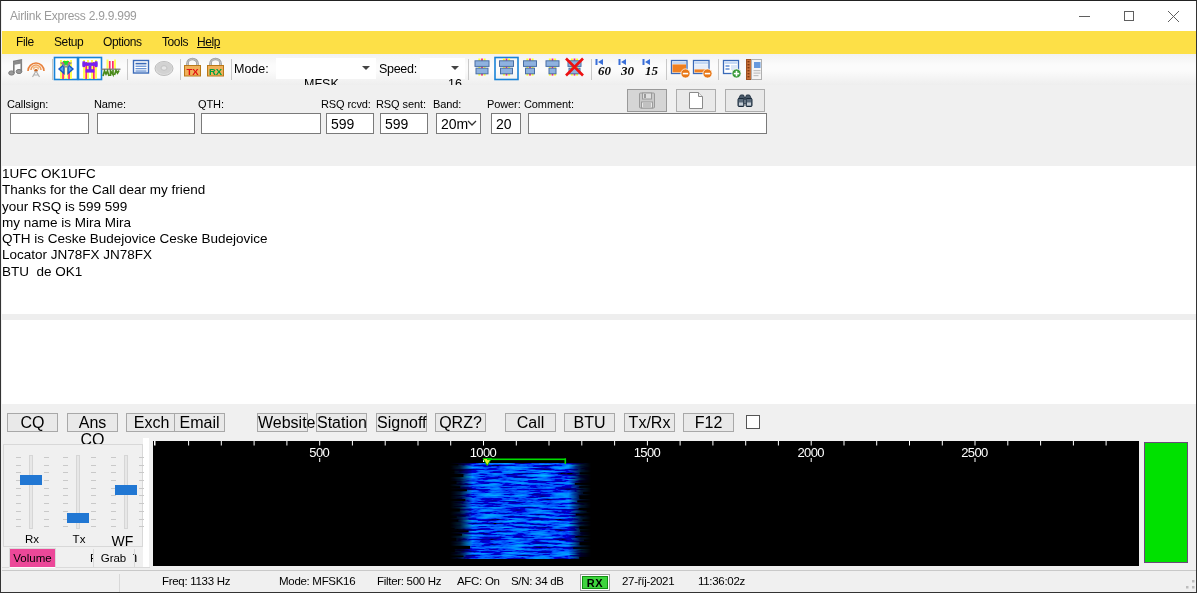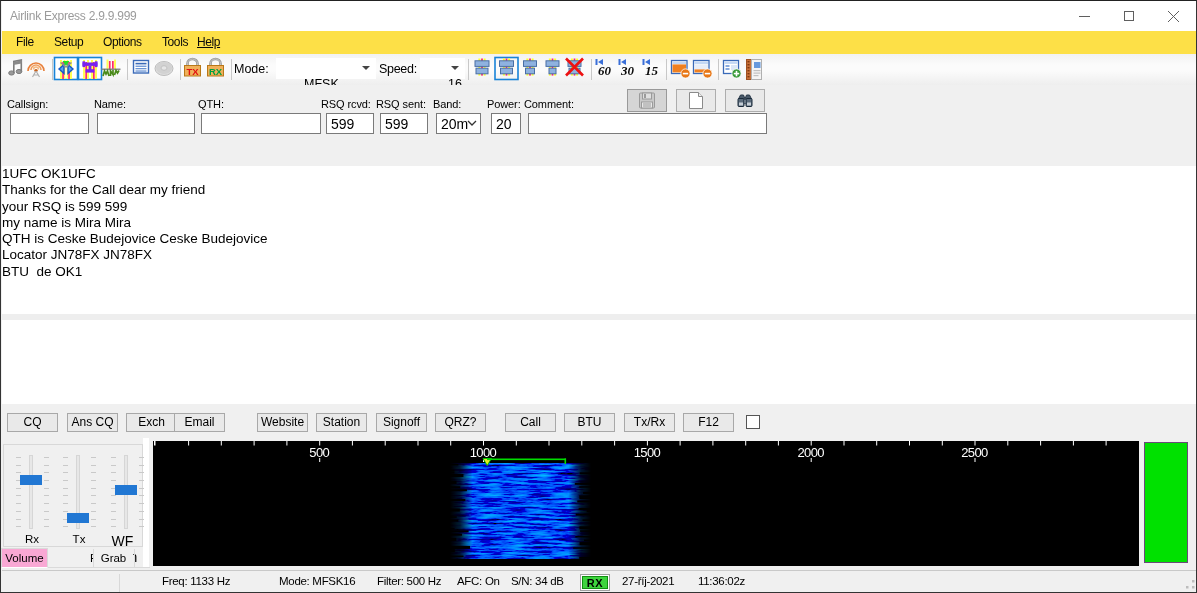--- a/index.html
+++ b/index.html
@@ -29,21 +29,21 @@
 #formrow { left:1px; top:84px; width:1195px; height:57px; background:#f0f0f0; }
 .flabel { position:absolute; top:13px; font-size:11px; letter-spacing:-0.1px; color:#000; }
 .finput { position:absolute; top:28px; height:21px; background:#fff; border:1px solid #7a7a7a; font-size:14px; color:#000; padding:2px 0 8px 4px; }
 .fbtn { position:absolute; top:4px; width:40px; height:23px; border:1px solid #adadad; background:#e9e9e9; }
 
 #rxarea { left:1px; top:141px; width:1195px; height:172px; background:#fff; font-size:13.5px; color:#000; line-height:16.3px; padding:0; white-space:pre;margin-top:24px; }
 #split { left:1px; top:313px; width:1195px; height:6px; background:#eeeeee; }
 #txarea { left:1px; top:319px; width:1195px; height:84px; background:#fff; }
 
 #macrobar { left:1px; top:403px; width:1195px; height:34px; background:#f0f0f0; }
-.mbtn { position:absolute; top:9px; width:51px; height:19px; border:1px solid #a8a8a8; background:#e9e9e9; font-size:12px; color:#000; text-align:center; line-height:17px; }
+.mbtn { position:absolute; top:9px; width:51px; height:19px; border:1px solid #a8a8a8; background:#e9e9e9; font-size:16px; color:#000; text-align:center; line-height:17px; }
 #mcheck { position:absolute; left:744px; top:11px; width:14px; height:14px; border:1px solid #555; background:#fff; }
 
 #sliderpanel { left:2px; top:443px; width:140px; height:103px; border:1px solid #d8d8d8; background:#f0f0f0; }
 .strack { position:absolute; top:10px; width:4px; height:74px; background:#e7e7e7; border:1px solid #d6d6d6; }
 .sthumb { position:absolute; width:22px; height:10px; background:#2177d3; }
 .sticks { position:absolute; top:12px; width:5px; height:70px;
   background:repeating-linear-gradient(180deg,#c9c9c9 0 1px,transparent 1px 7.7px); }
 .slabel { position:absolute; top:88px; font-size:11.5px; color:#000; text-align:center; }
 .tab { position:absolute; top:547px; height:20px; background:#f0f0f0; border:1px solid #dadada; font-size:11.5px; color:#000; text-align:center; line-height:18px; }
 #tabline { left:1px; top:566px; width:148px; height:1px; background:#dadada; }
@@ -375,21 +375,21 @@
   <div class="strack" style="left:72px;"></div>
   <div class="sthumb" style="left:63px;top:68px;"></div>
   <div class="sticks" style="left:107px;"></div>
   <div class="sticks" style="left:135px;"></div>
   <div class="strack" style="left:120px;"></div>
   <div class="sthumb" style="left:111px;top:40px;"></div>
   <div class="slabel" style="left:17px;width:22px;">Rx</div>
   <div class="slabel" style="left:64px;width:22px;">Tx</div>
   <div class="slabel" style="left:96px;width:45px;font-size:14px;">WF Gain</div>
 </div>
-<div class="tab" style="left:0;width:47px;background:#f9a8d4;border-bottom:1px solid #fff;z-index:2;">Volume</div>
+<div class="tab" style="left:8px;width:47px;background:#ec4899;border-bottom:1px solid #fff;z-index:2;">Volume</div>
 <div class="tab" style="left:52px;width:40px;border:none;line-height:20px;margin-left:32px;">Radio</div>
 <div class="tab" style="left:93px;width:39px;border:none;line-height:20px;">Grab</div>
 <div style="position:absolute;left:92px;top:548px;width:1px;height:18px;background:#d9d9d9;"></div>
 <div style="position:absolute;left:133px;top:548px;width:1px;height:18px;background:#d9d9d9;"></div>
 <div class="abs" id="tabline"></div>
 <div class="abs" id="waterfall">
 <svg width="986" height="125" style="position:absolute;left:0;top:0;">
   <defs>
     <filter id="wfnoise" x="0" y="0" width="100%" height="100%">
       <feTurbulence type="fractalNoise" baseFrequency="0.04 0.5" numOctaves="4" seed="3" result="n"></feTurbulence>

